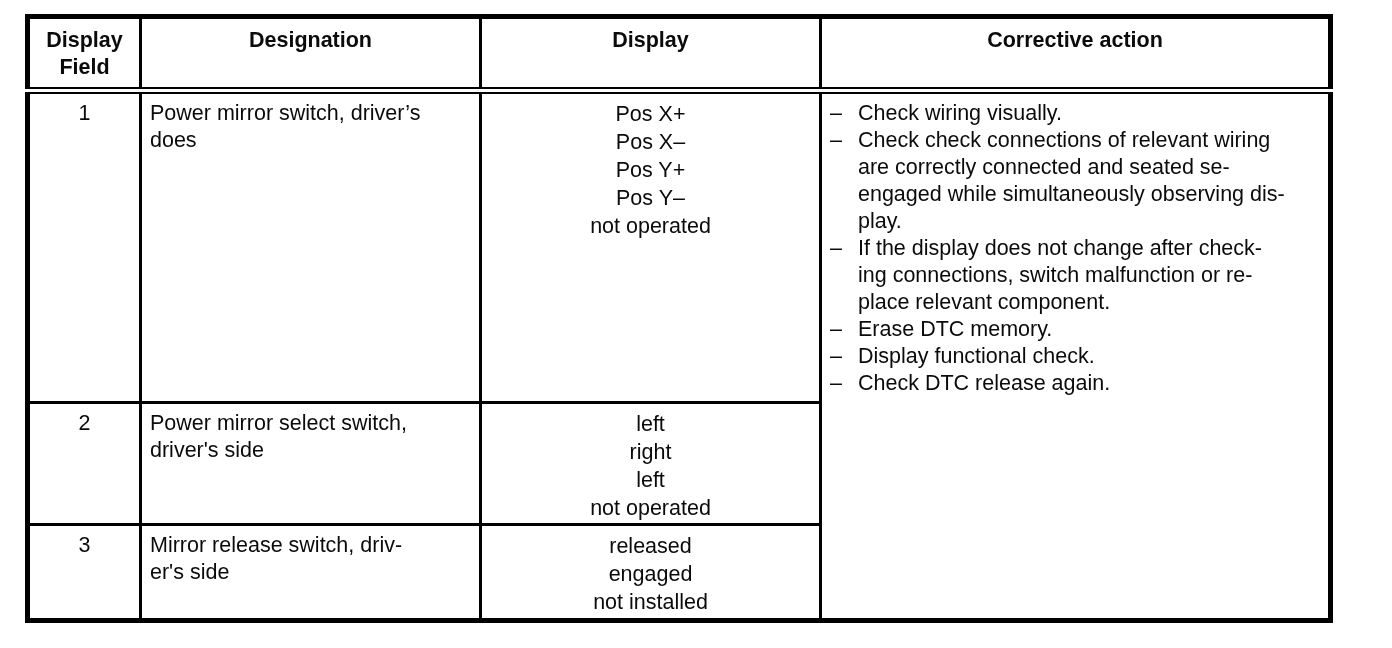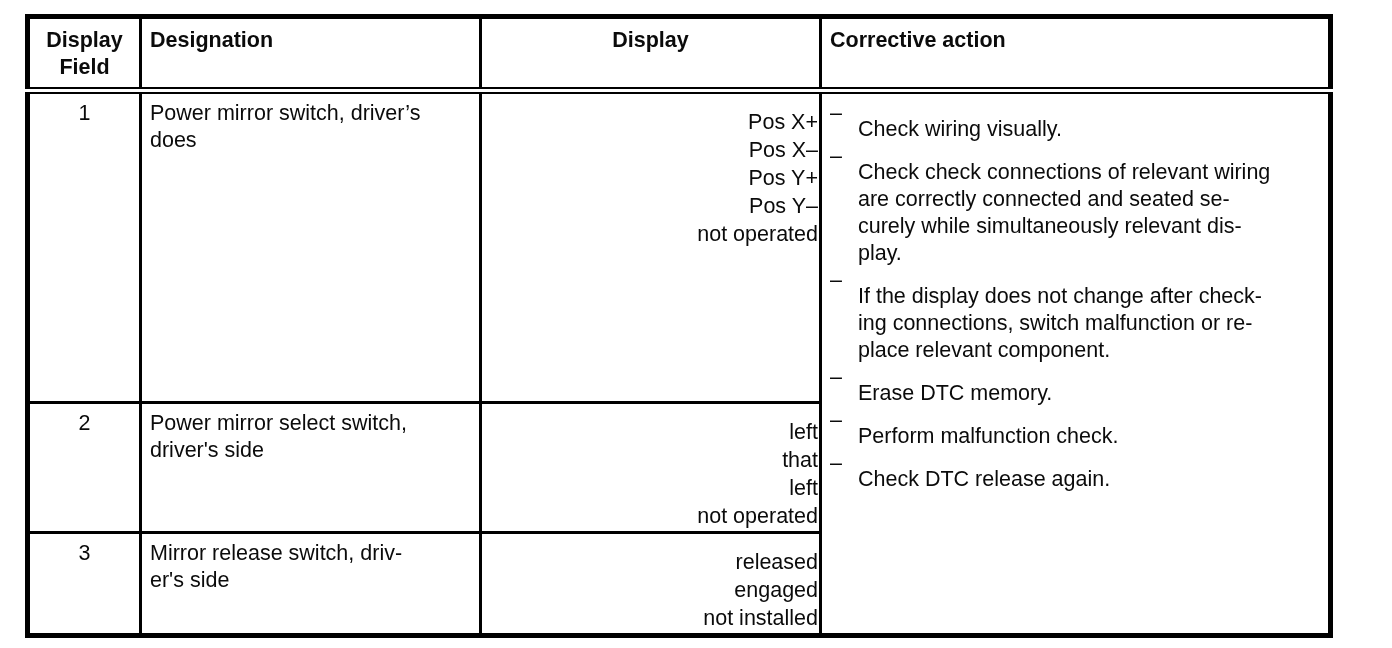--- a/index.html
+++ b/index.html
@@ -38,53 +38,53 @@
     font-size: 21.5px;
     overflow: hidden;
   }
   thead th {
     border-bottom: 7px double #000;
     font-weight: bold;
     padding: 8px 8px 6px 8px;
     height: 74px;
     box-sizing: border-box;
     line-height: 27px;
-    text-align: left;
+    text-align: center;
   }
   th.center { text-align: center; padding-left: 4px; padding-right: 4px; }
 
   tbody td { line-height: 27px; }
   td.field {
     text-align: center;
     padding-top: 6px;
     font-size: 21.5px;
   }
   td.designation {
     padding: 6px 8px 4px 8px;
   }
   td.display {
-    text-align: right;
-    padding-top: 14px;
+    text-align: center;
+    padding-top: 6px;
     line-height: 28px;
     margin-left: 8px;
   }
   td.corrective {
     padding: 6px 8px 4px 8px;
   }
   tr.r1 { height: 312px; }
   tr.r2 { height: 121px; }
   tr.r3 { height: 96px;  }
 
   .ca-item { display: flex; align-items: flex-start; }
   .ca-marker {
     flex: none;
     width: 17px;
     margin-right: 11px;
   }
-  .ca-lines { flex: 1 1 auto; margin-top: 16px; }
+  .ca-lines { flex: 1 1 auto; }
 </style>
 </head>
 <body>
 
 <div class="page">
   <table class="diag">
     <colgroup>
       <col class="c1">
         <col class="c2">
         <col class="c3">
@@ -117,61 +117,61 @@
             <span class="ca-marker">–</span>
             <span class="ca-lines">
               <div>Check wiring visually.</div>
             </span>
           </div>
           <div class="ca-item">
             <span class="ca-marker">–</span>
             <span class="ca-lines">
               <div>Check check connections of relevant wiring</div>
               <div>are correctly connected and seated se-</div>
-              <div>curely while simultaneously relevant dis-</div>
+              <div>engaged while simultaneously observing dis-</div>
               <div>play.</div>
             </span>
           </div>
           <div class="ca-item">
             <span class="ca-marker">–</span>
             <span class="ca-lines">
               <div>If the display does not change after check-</div>
               <div>ing connections, switch malfunction or re-</div>
               <div>place relevant component.</div>
             </span>
           </div>
           <div class="ca-item">
             <span class="ca-marker">–</span>
             <span class="ca-lines">
               <div>Erase DTC memory.</div>
             </span>
           </div>
           <div class="ca-item">
             <span class="ca-marker">–</span>
             <span class="ca-lines">
-              <div>Perform malfunction check.</div>
+              <div>Display functional check.</div>
             </span>
           </div>
           <div class="ca-item">
             <span class="ca-marker">–</span>
             <span class="ca-lines">
               <div>Check DTC release again.</div>
             </span>
           </div>
         </td>
       </tr>
       <tr class="r2">
         <td class="field">2</td>
         <td class="designation">
           <div>Power mirror select switch,</div>
           <div>driver's side</div>
         </td>
         <td class="display">
           <div>left</div>
-          <div>that</div>
+          <div>right</div>
           <div>left</div>
           <div>not operated</div>
         </td>
       </tr>
       <tr class="r3">
         <td class="field">3</td>
         <td class="designation">
           <div>Mirror release switch, driv-</div>
           <div>er's side</div>
         </td>

